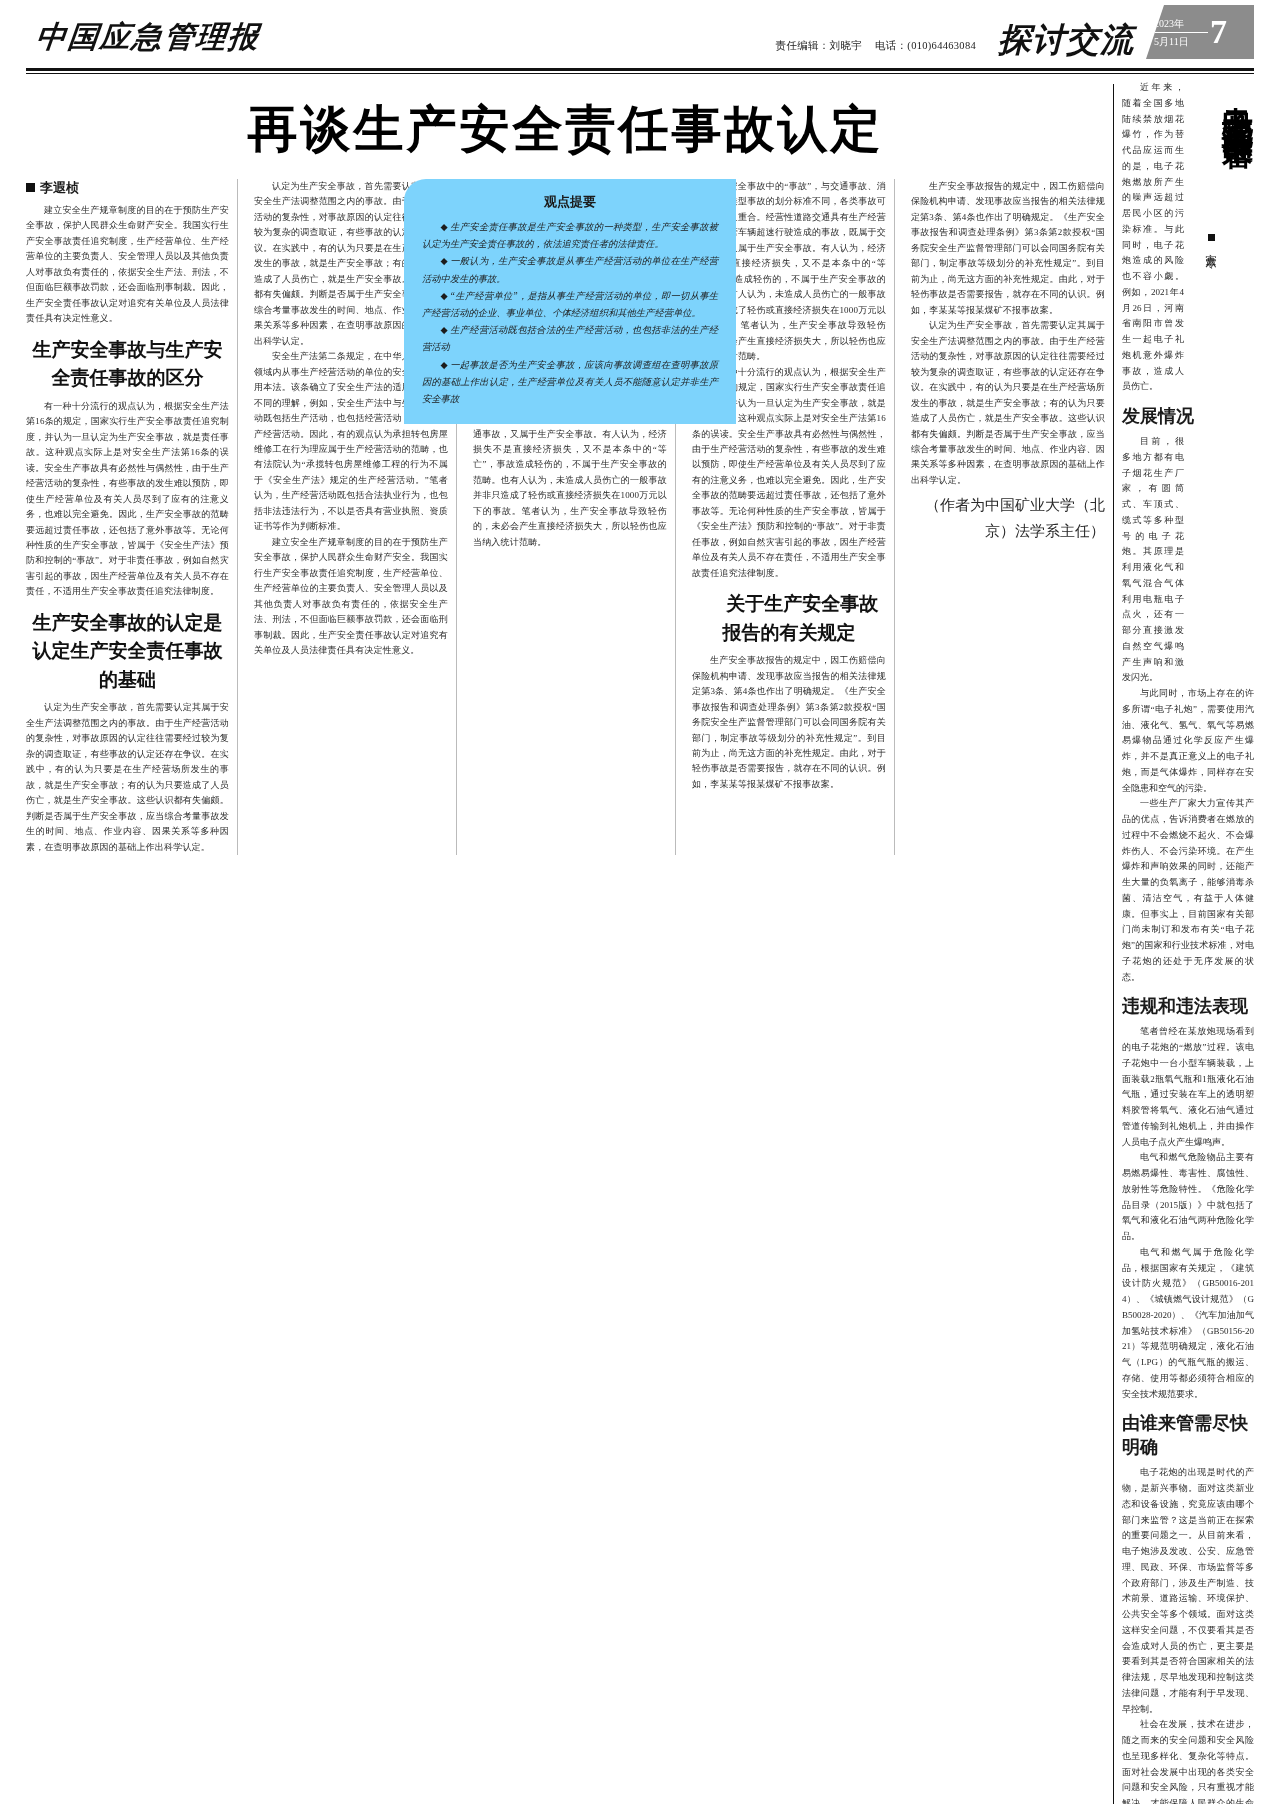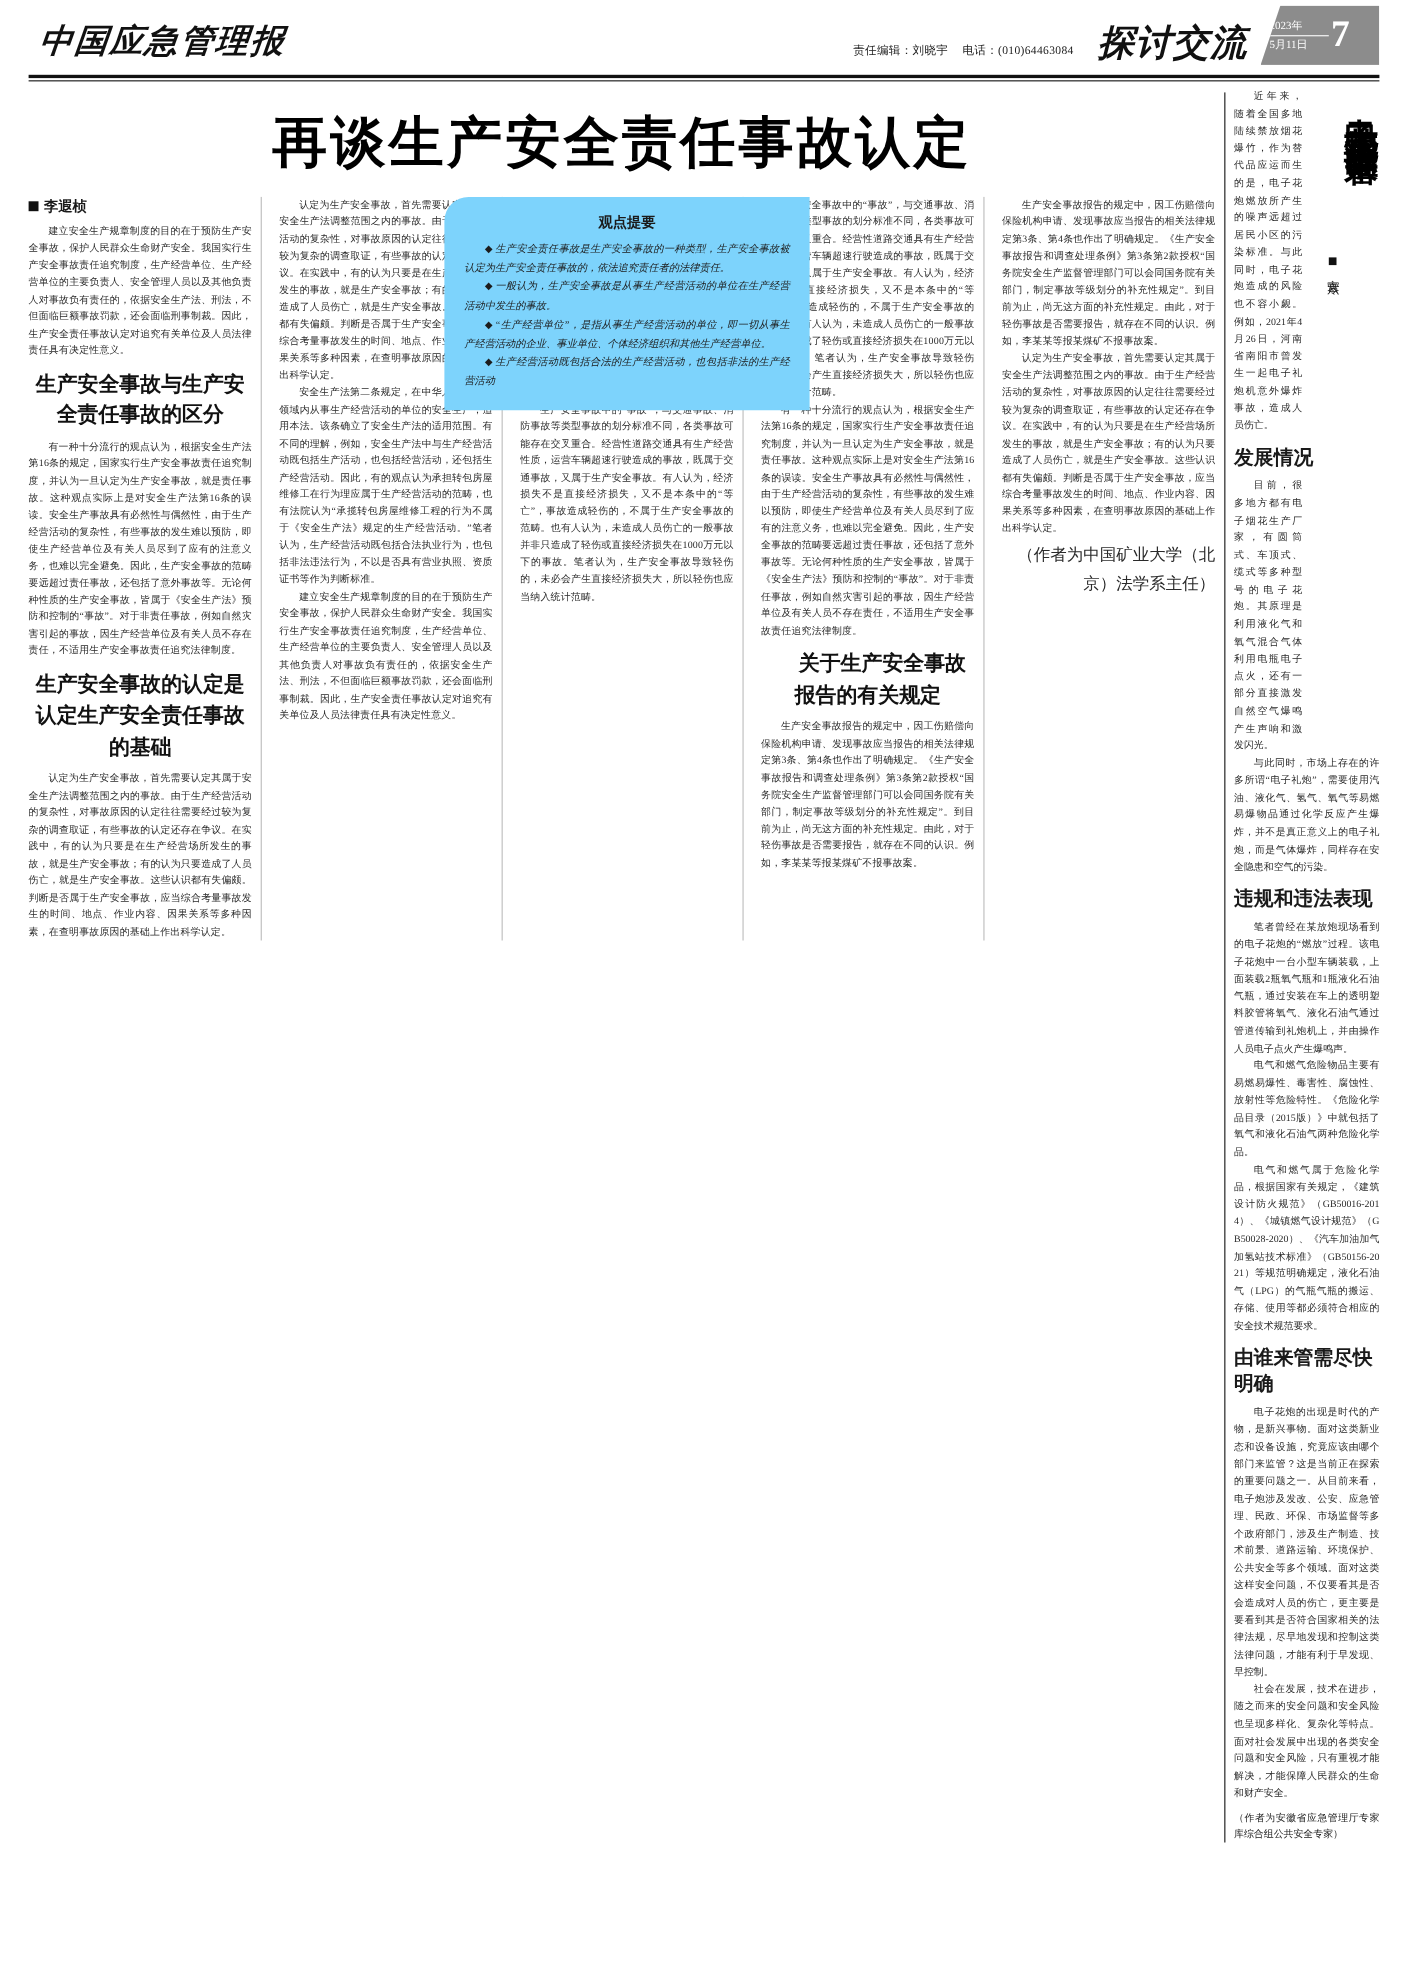--- a/index.html
+++ b/index.html
@@ -312,35 +312,37 @@
         <p class="body-text">认定为生产安全事故，首先需要认定其属于安全生产法调整范围之内的事故。由于生产经营活动的复杂性，对事故原因的认定往往需要经过较为复杂的调查取证，有些事故的认定还存在争议。在实践中，有的认为只要是在生产经营场所发生的事故，就是生产安全事故；有的认为只要造成了人员伤亡，就是生产安全事故。这些认识都有失偏颇。判断是否属于生产安全事故，应当综合考量事故发生的时间、地点、作业内容、因果关系等多种因素，在查明事故原因的基础上作出科学认定。</p>
         <div class="art-sign">（作者为中国矿业大学（北京）法学系主任）</div>
       </div>
 
       <div class="viewpoint">
         <div class="vp-title">观点提要</div>
         <p class="vp-item">生产安全责任事故是生产安全事故的一种类型，生产安全事故被认定为生产安全责任事故的，依法追究责任者的法律责任。</p>
         <p class="vp-item">一般认为，生产安全事故是从事生产经营活动的单位在生产经营活动中发生的事故。</p>
         <p class="vp-item">“生产经营单位”，是指从事生产经营活动的单位，即一切从事生产经营活动的企业、事业单位、个体经济组织和其他生产经营单位。</p>
         <p class="vp-item">生产经营活动既包括合法的生产经营活动，也包括非法的生产经营活动</p>
+        <p class="vp-item">一起事故是否为生产安全事故，应该向事故调查组在查明事故原因的基础上作出认定，生产经营单位及有关人员不能随意认定并非生产安全事故</p>
       </div>
 
     </div>
   </div>
 
   <div class="side-rule"></div>
 
   <div class="sidebar-zone">
     <div class="sb">
       <div class="sb-title">电子花炮该由谁来管</div>
       <div class="sb-author">宫六零</div>
       <div class="sb-col-narrow">近年来，随着全国多地陆续禁放烟花爆竹，作为替代品应运而生的是，电子花炮燃放所产生的噪声远超过居民小区的污染标准。与此同时，电子花炮造成的风险也不容小觑。例如，2021年4月26日，河南省南阳市曾发生一起电子礼炮机意外爆炸事故，造成人员伤亡。</div>
       <div class="sb-head">发展情况</div>
       <div class="sb-col-narrow">目前，很多地方都有电子烟花生产厂家，有圆筒式、车顶式、缆式等多种型号的电子花炮。其原理是利用液化气和氧气混合气体利用电瓶电子点火，还有一部分直接激发自然空气爆鸣产生声响和激发闪光。</div>
       <div class="sb-body">与此同时，市场上存在的许多所谓“电子礼炮”，需要使用汽油、液化气、氢气、氧气等易燃易爆物品通过化学反应产生爆炸，并不是真正意义上的电子礼炮，而是气体爆炸，同样存在安全隐患和空气的污染。</div>
+      <div class="sb-body">一些生产厂家大力宣传其产品的优点，告诉消费者在燃放的过程中不会燃烧不起火、不会爆炸伤人、不会污染环境。在产生爆炸和声响效果的同时，还能产生大量的负氧离子，能够消毒杀菌、清洁空气，有益于人体健康。但事实上，目前国家有关部门尚未制订和发布有关“电子花炮”的国家和行业技术标准，对电子花炮的还处于无序发展的状态。</div>
       <div class="sb-head">违规和违法表现</div>
       <div class="sb-body">笔者曾经在某放炮现场看到的电子花炮的“燃放”过程。该电子花炮中一台小型车辆装载，上面装载2瓶氧气瓶和1瓶液化石油气瓶，通过安装在车上的透明塑料胶管将氧气、液化石油气通过管道传输到礼炮机上，并由操作人员电子点火产生爆鸣声。</div>
       <div class="sb-body">电气和燃气危险物品主要有易燃易爆性、毒害性、腐蚀性、放射性等危险特性。《危险化学品目录（2015版）》中就包括了氧气和液化石油气两种危险化学品。</div>
       <div class="sb-body">电气和燃气属于危险化学品，根据国家有关规定，《建筑设计防火规范》（GB50016-2014）、《城镇燃气设计规范》（GB50028-2020）、《汽车加油加气加氢站技术标准》（GB50156-2021）等规范明确规定，液化石油气（LPG）的气瓶气瓶的搬运、存储、使用等都必须符合相应的安全技术规范要求。</div>
       <div class="sb-head">由谁来管需尽快明确</div>
       <div class="sb-body">电子花炮的出现是时代的产物，是新兴事物。面对这类新业态和设备设施，究竟应该由哪个部门来监管？这是当前正在探索的重要问题之一。从目前来看，电子炮涉及发改、公安、应急管理、民政、环保、市场监督等多个政府部门，涉及生产制造、技术前景、道路运输、环境保护、公共安全等多个领域。面对这类这样安全问题，不仅要看其是否会造成对人员的伤亡，更主要是要看到其是否符合国家相关的法律法规，尽早地发现和控制这类法律问题，才能有利于早发现、早控制。</div>
       <div class="sb-body">社会在发展，技术在进步，随之而来的安全问题和安全风险也呈现多样化、复杂化等特点。面对社会发展中出现的各类安全问题和安全风险，只有重视才能解决，才能保障人民群众的生命和财产安全。</div>
       <div class="sb-sign">（作者为安徽省应急管理厅专家库综合组公共安全专家）</div>
     </div>
   </div>

